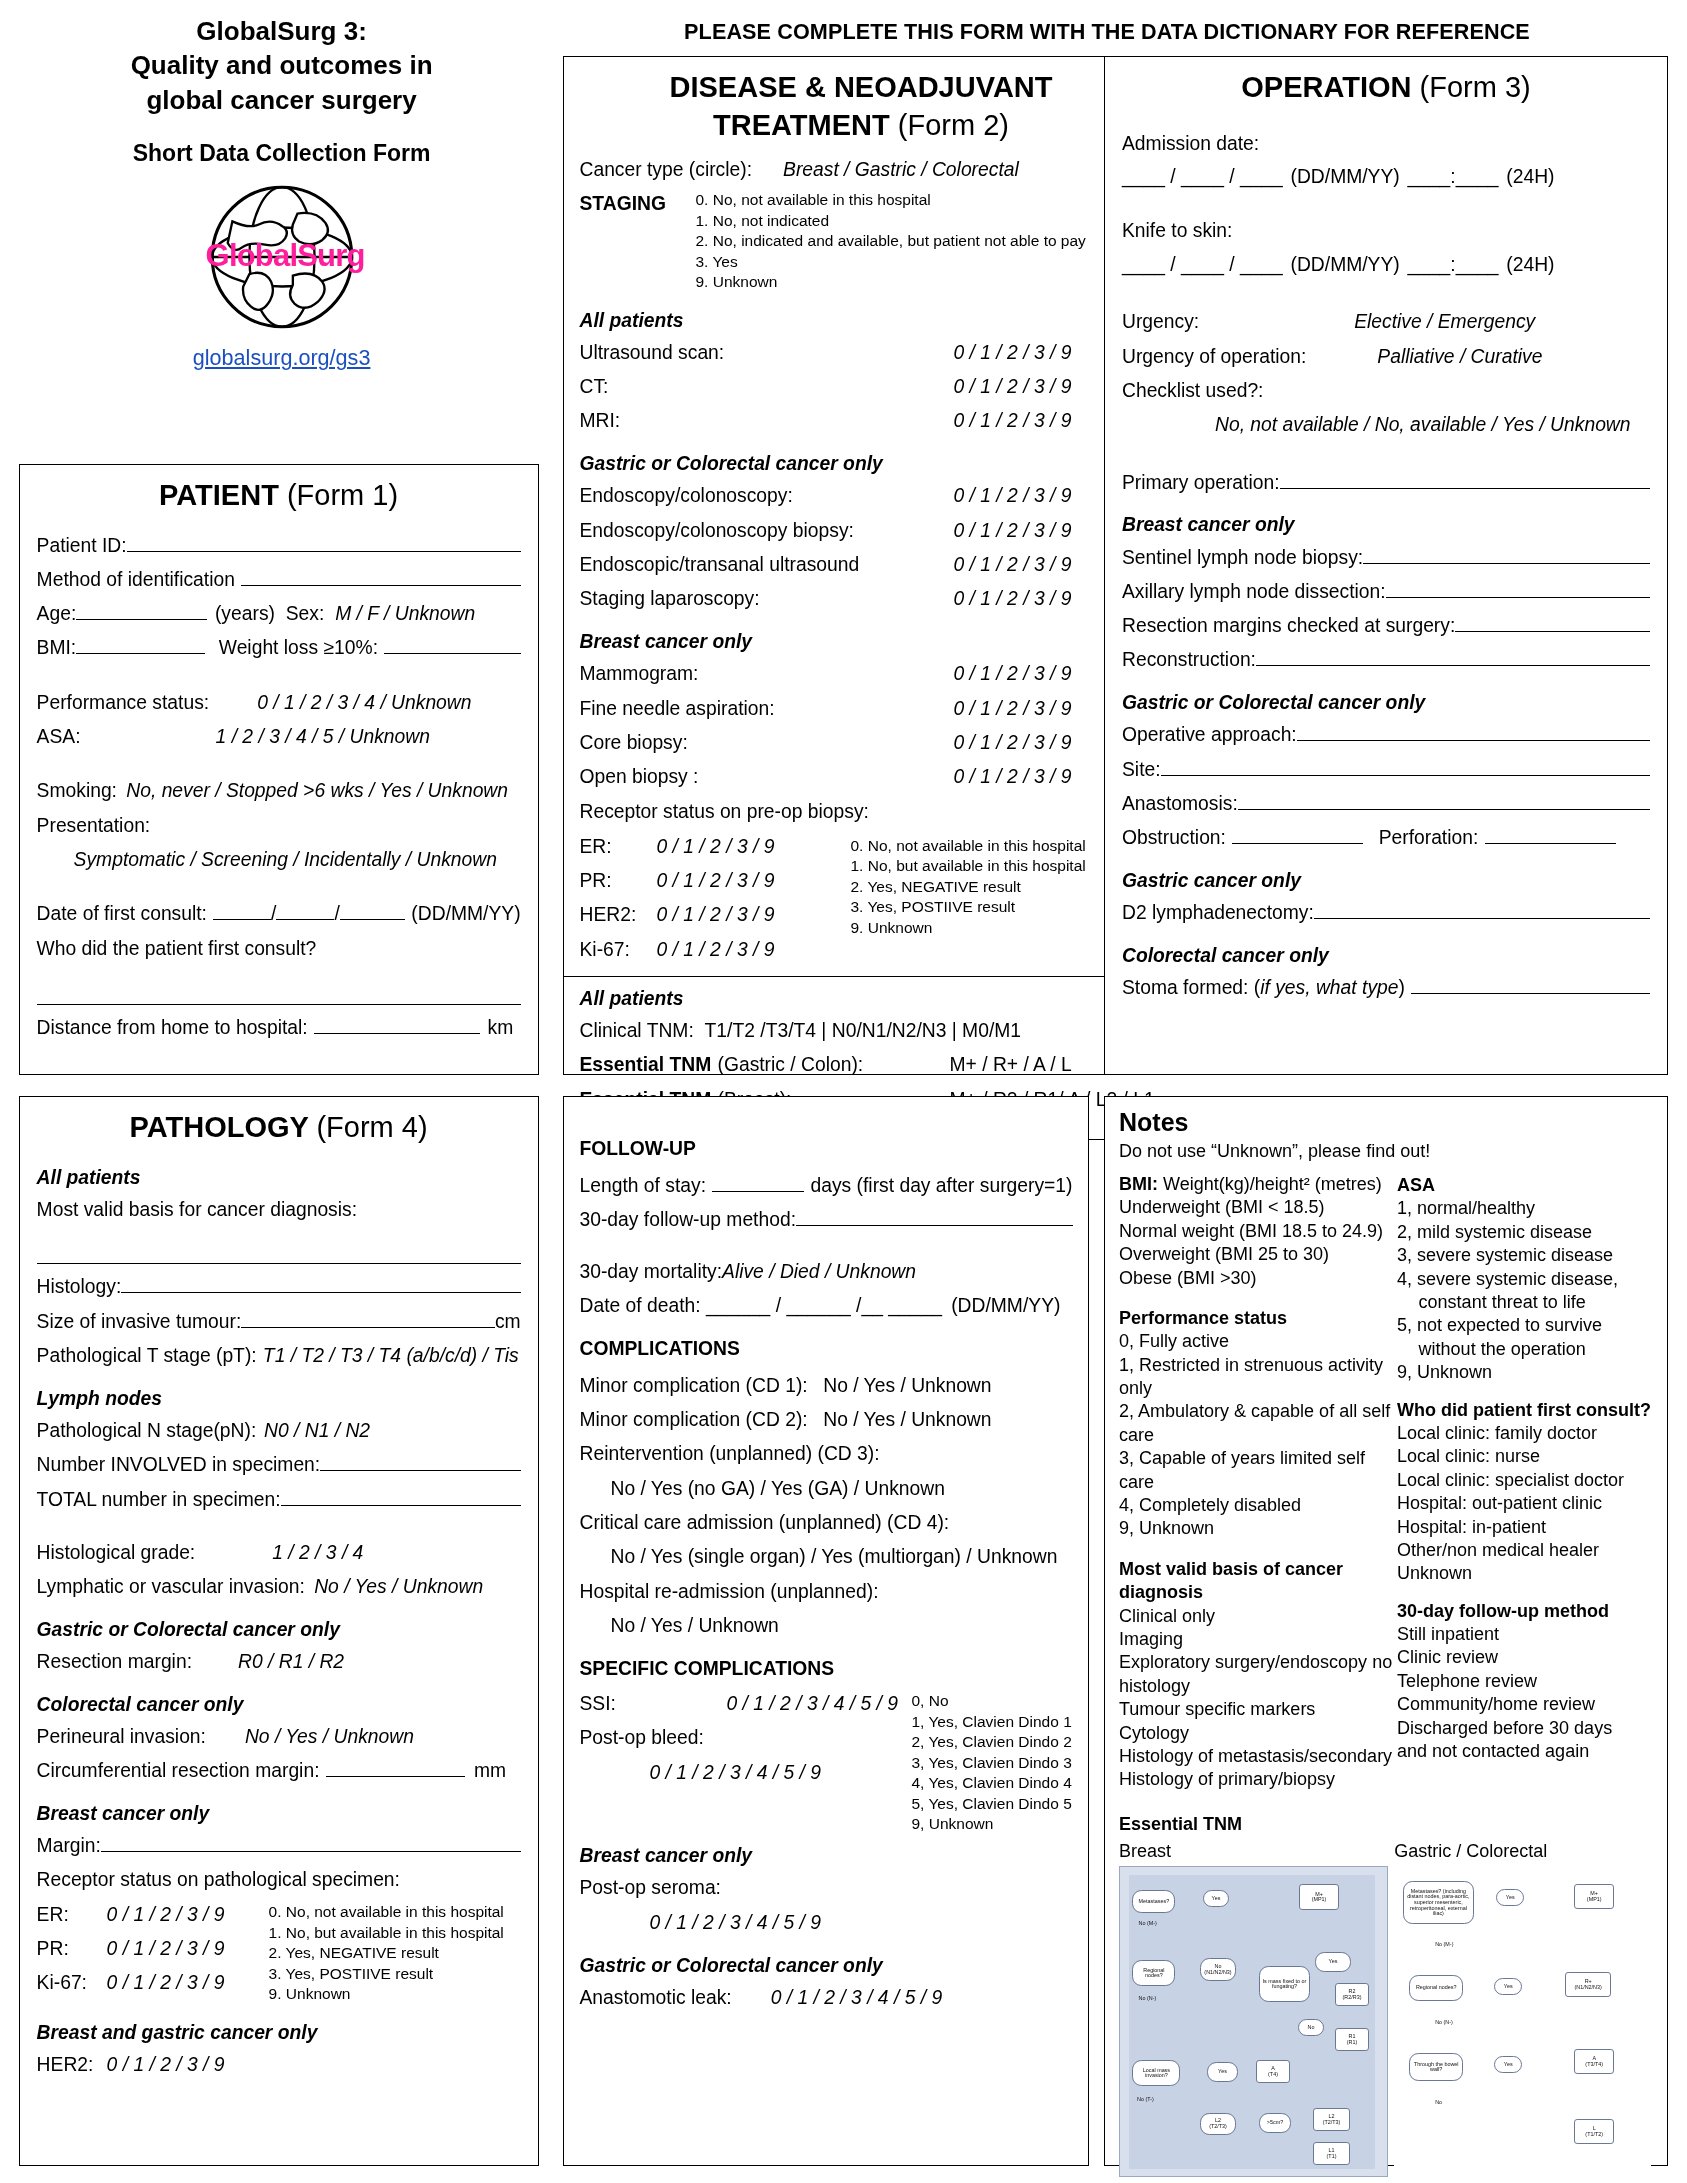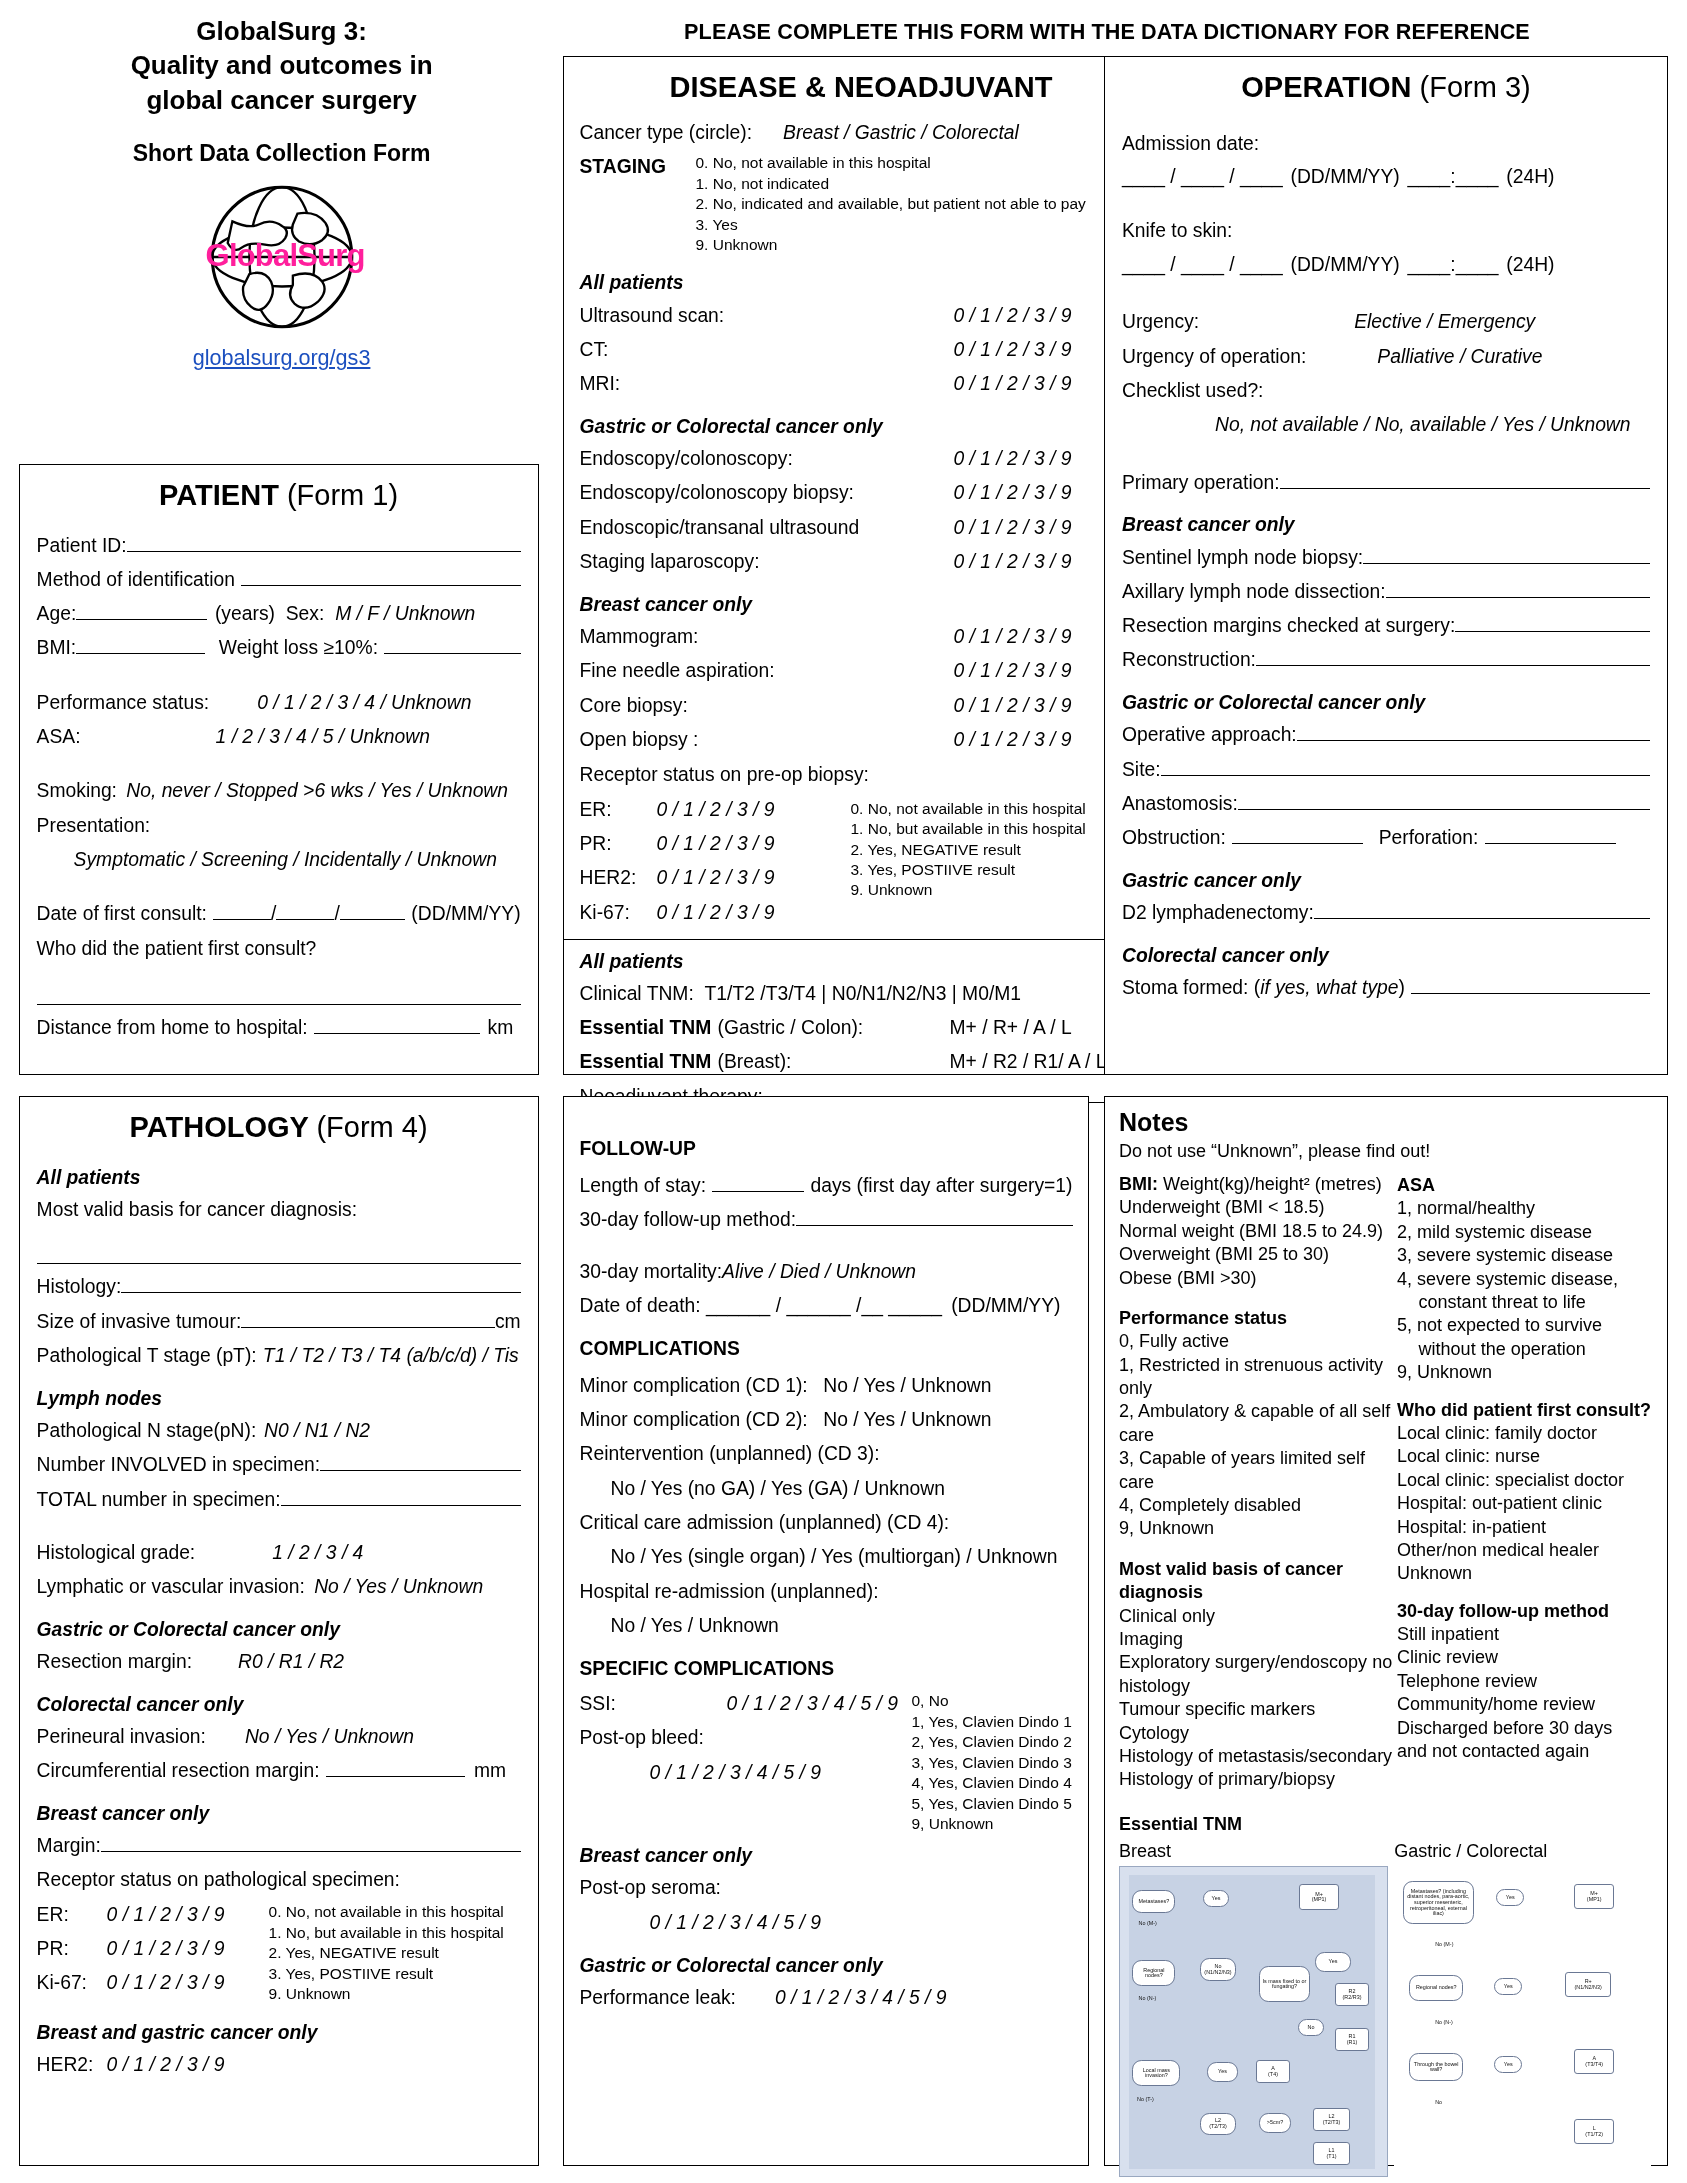--- a/index.html
+++ b/index.html
@@ -158,20 +158,24 @@
         <span class="lbl">Distance from home to hospital:</span>
         <span class="lfix" style="width:166px;margin-left:6.2px;"></span>
         <span class="lbl" style="margin-left:7.7px;">km</span>
       </div>
     </div>
   </div>
 
   <div class="box" style="left:563px;top:56px;width:596px;height:1019px;padding:12.4px 15.5px;">
     <div class="boxtitle">
       <div>DISEASE &amp; NEOADJUVANT</div>
+      <div>
+        <span>TREATMENT</span>
+        <span class="light">(Form 2)</span>
+      </div>
     </div>
 
     <div class="ptxt" style="margin-top:12.4px;">
       <div class="grid-row">
         <span class="lbl">Cancer type (circle):</span>
         <span class="val" style="margin-left:31px;">Breast  /  Gastric  /  Colorectal</span>
       </div>
 
       <div class="two" style="margin-top:1.5px;">
         <div class="b" style="width:116px;">STAGING</div>
@@ -605,21 +609,21 @@
       <div class="secthead" style="margin-top:7.7px;">Breast cancer only</div>
       <div class="grid-row">
         <span class="lbl">Post-op seroma:</span>
       </div>
       <div class="grid-row" style="padding-left:70px;margin-top:4.6px;">
         <span class="numopts">0 / 1 / 2 / 3 / 4 / 5 / 9</span>
       </div>
 
       <div class="secthead">Gastric or Colorectal cancer only</div>
       <div class="grid-row">
-        <span class="lbl">Performance leak:</span>
+        <span class="lbl">Anastomotic leak:</span>
         <span class="numopts" style="margin-left:39px;">0 / 1 / 2 / 3 / 4 / 5 / 9</span>
       </div>
 
     </div>
   </div>
 
   <div class="box" style="left:1104px;top:1096px;width:564px;height:1070px;padding:10.8px 14px;">
     <div style="font-size:25px;font-weight:bold;">Notes</div>
     <div class="tiny" style="margin-top:3.1px;">Do not use “Unknown”, please find out!</div>
 

